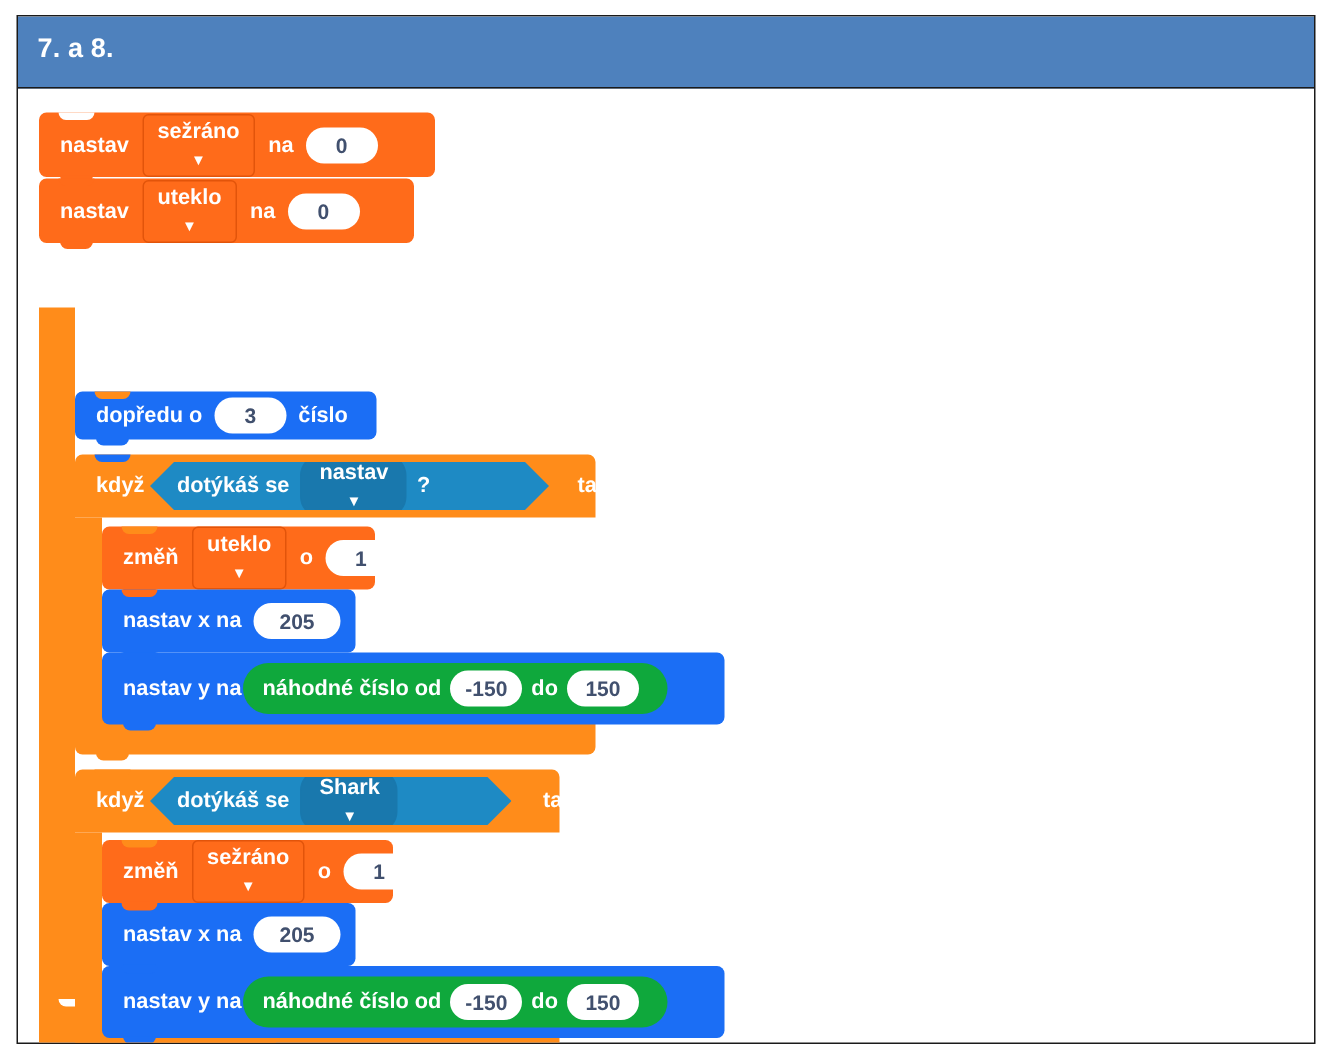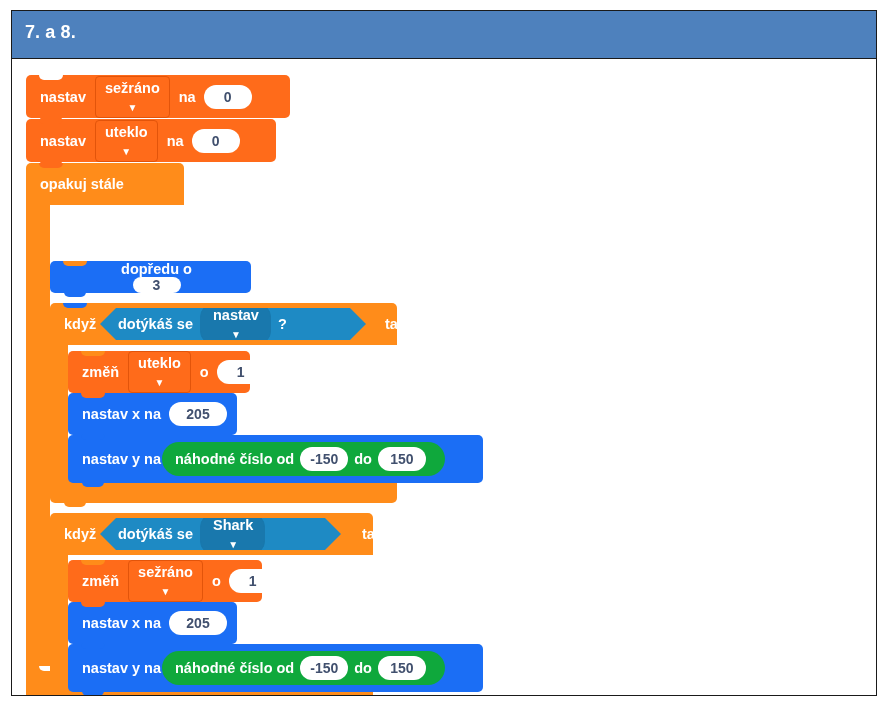--- a/index.html
+++ b/index.html
@@ -143,36 +143,32 @@
       <div class="notch on-orange"></div>
       <span class="lbl">nastav</span>
       <span class="ddl ddl-orange">
         <span>uteklo</span>
         <span class="arrow">▼</span>
       </span>
       <span class="lbl">na</span>
       <span class="num">0</span>
     </div>
 
-    <div class="blk c-top c-loop" style="left:14px;top:104px;width:158px;height:42px;">
-      <div class="notch on-orange"></div>
-      <span class="lbl">opakuj stále</span>
-    </div>
 
     <div class="blk c-arm c-loop" style="left:14px;top:146px;width:24px;height:461px;"></div>
 
     <div class="blk loop-foot c-loop" style="left:14px;top:607px;width:158px;height:36px;">
       <svg class="loop-arrow" viewBox="0 0 24 24">
         <path d="M6 6 A7 7 0 1 0 17.5 11.5" fill="none" stroke="#ffffff" stroke-width="2.6" stroke-linecap="round"></path>
         <path d="M18.6 6.2 L18.2 12.6 L12.4 11.2 Z" fill="#ffffff"></path>
       </svg>
     </div>
     <div class="blk c-loop" style="left:27px;top:607px;width:24px;height:5px;border-radius:0 0 7px 7px;background:#ffffff;"></div>
 
-    <div class="blk stack c-motion" style="left:38px;top:202px;width:201px;height:32px;flex-direction:column;">
+    <div class="blk stack c-motion" style="left:38px;top:202px;width:201px;height:32px;">
       <div class="notch on-loop"></div>
       <span class="lbl">dopředu o</span>
       <span class="num">3</span>
       <span class="lbl">číslo</span>
     </div>
 
     <div class="blk c-top c-loop" style="left:38px;top:244px;width:347px;height:42px;">
       <div class="notch on-motion" style="position:absolute;left:13px;top:0;width:24px;height:5px;background:#1b6ef5;border-radius:0 0 7px 7px;"></div>
       <span class="lbl">když</span>
       <span style="display:inline-block;width:238px;"></span>

